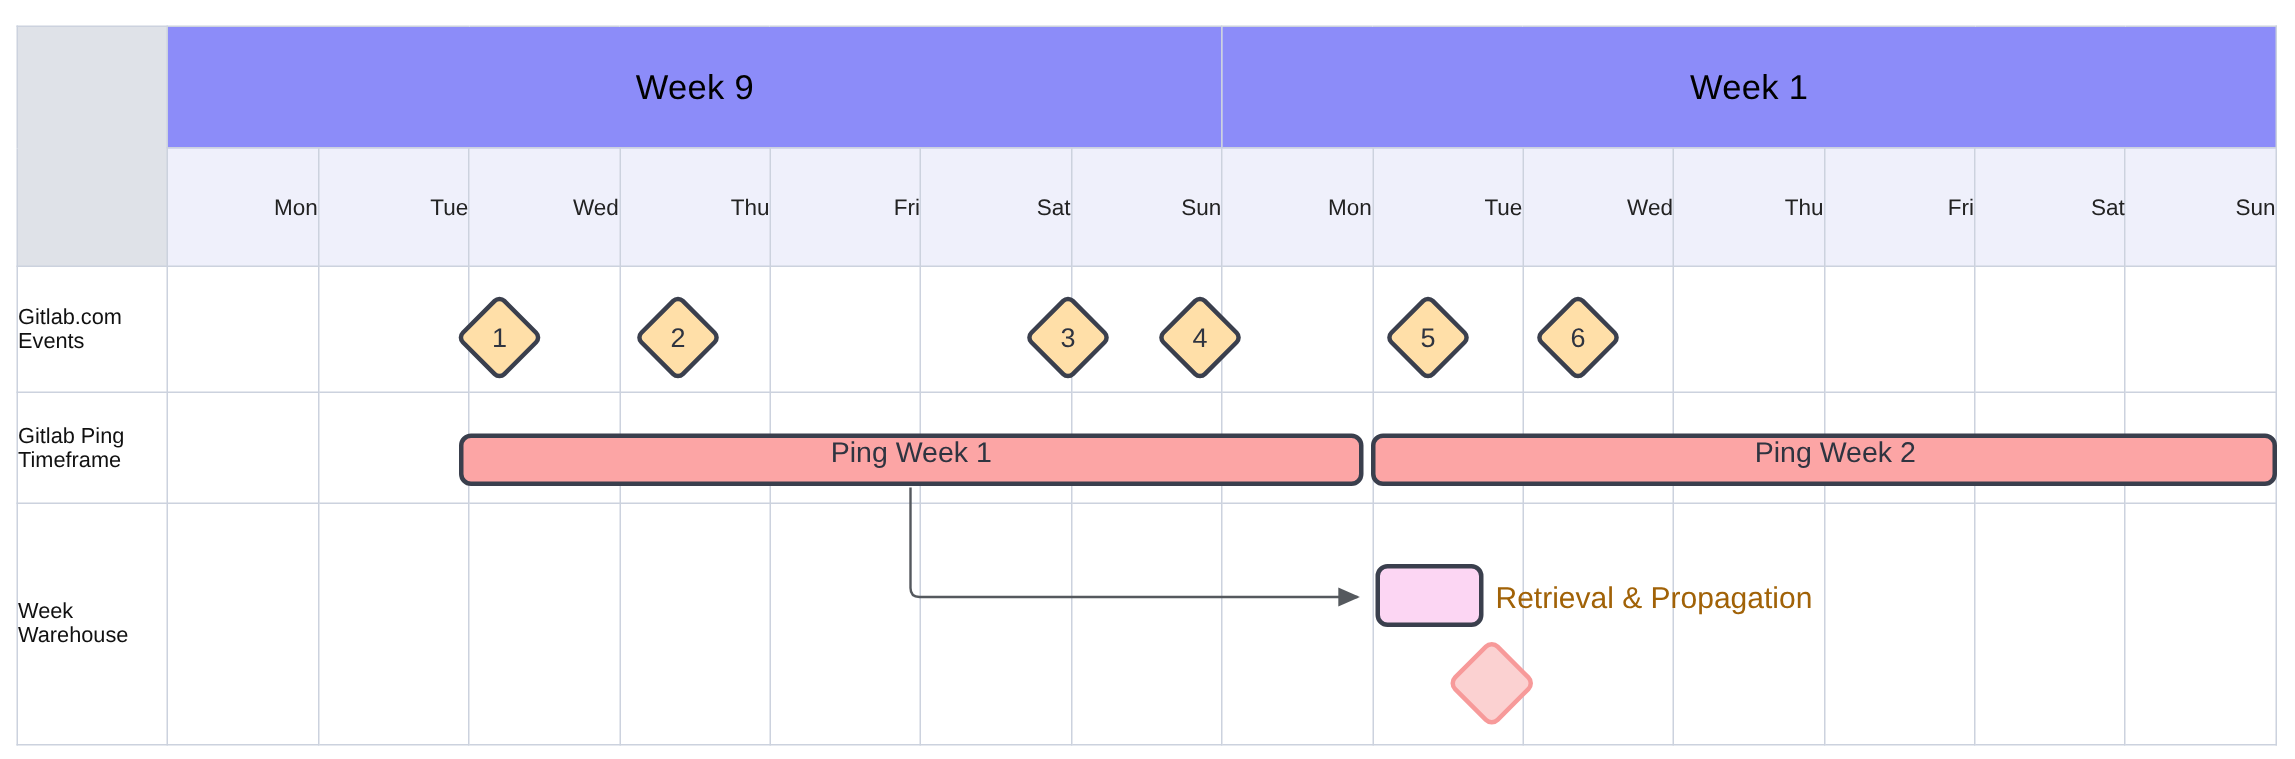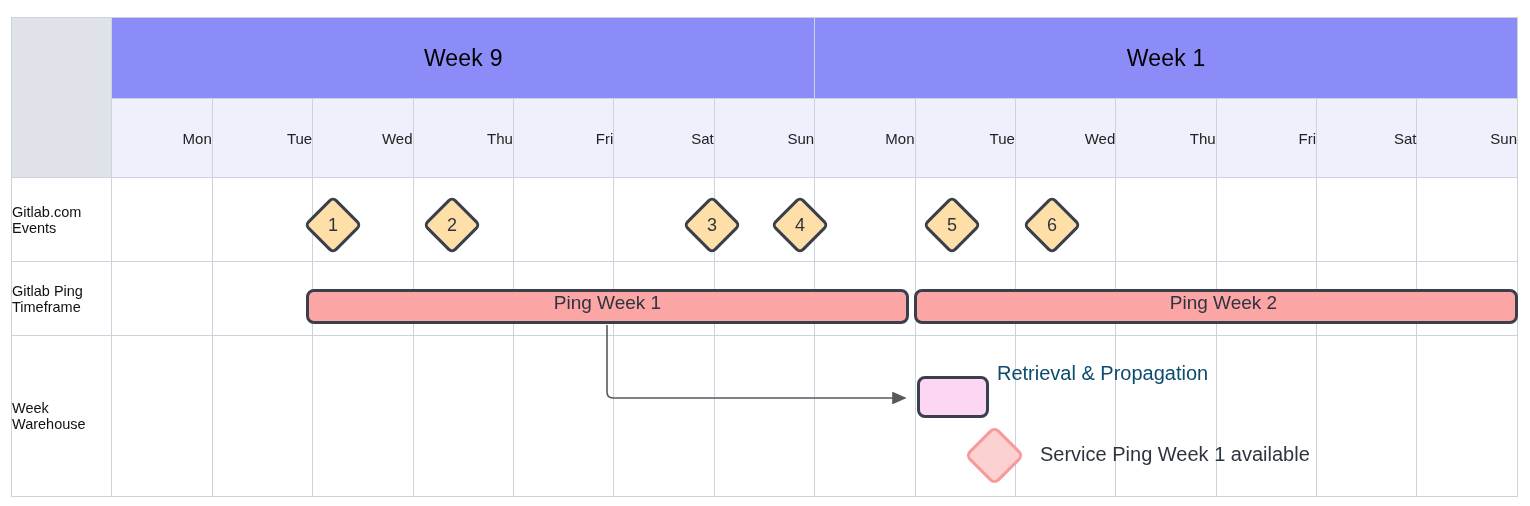--- a/index.html
+++ b/index.html
@@ -128,23 +128,23 @@
     width: 72px;
     height: 42px;
     background: #fcd6f3;
     border: 3px solid #3a3f4d;
     border-radius: 8px;
     box-sizing: border-box;
   }
   .retrieval-label {
     position: absolute;
     left: 997px;
-    top: 362px;
+    top: 388px;
     font-size: 20px;
-    color: #0c4a6e;
+    color: #a16207;
     white-space: nowrap;
   }
 
   
   .avail-diamond {
     position: absolute;
     left: 973px;
     top: 434px;
     width: 43px;
     height: 43px;
@@ -284,16 +284,15 @@
       <span>Ping Week 1</span>
     </div>
     <div class="ping-bar" style="left:914px; top:289px; width:604px;padding-left:15px;">
       <span>Ping Week 2</span>
     </div>
 
     <div class="retrieval-box"></div>
     <div class="retrieval-label">Retrieval &amp; Propagation</div>
 
     <div class="avail-diamond"></div>
-    <div class="avail-label">Service Ping Week 1 available</div>
 
   </div>
 </div>
 
 </body></html>

